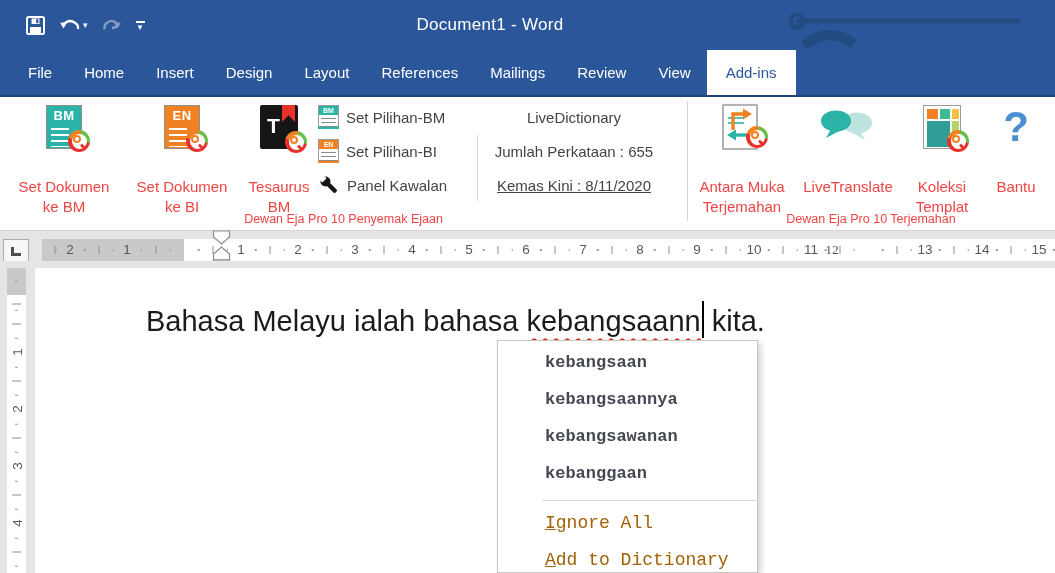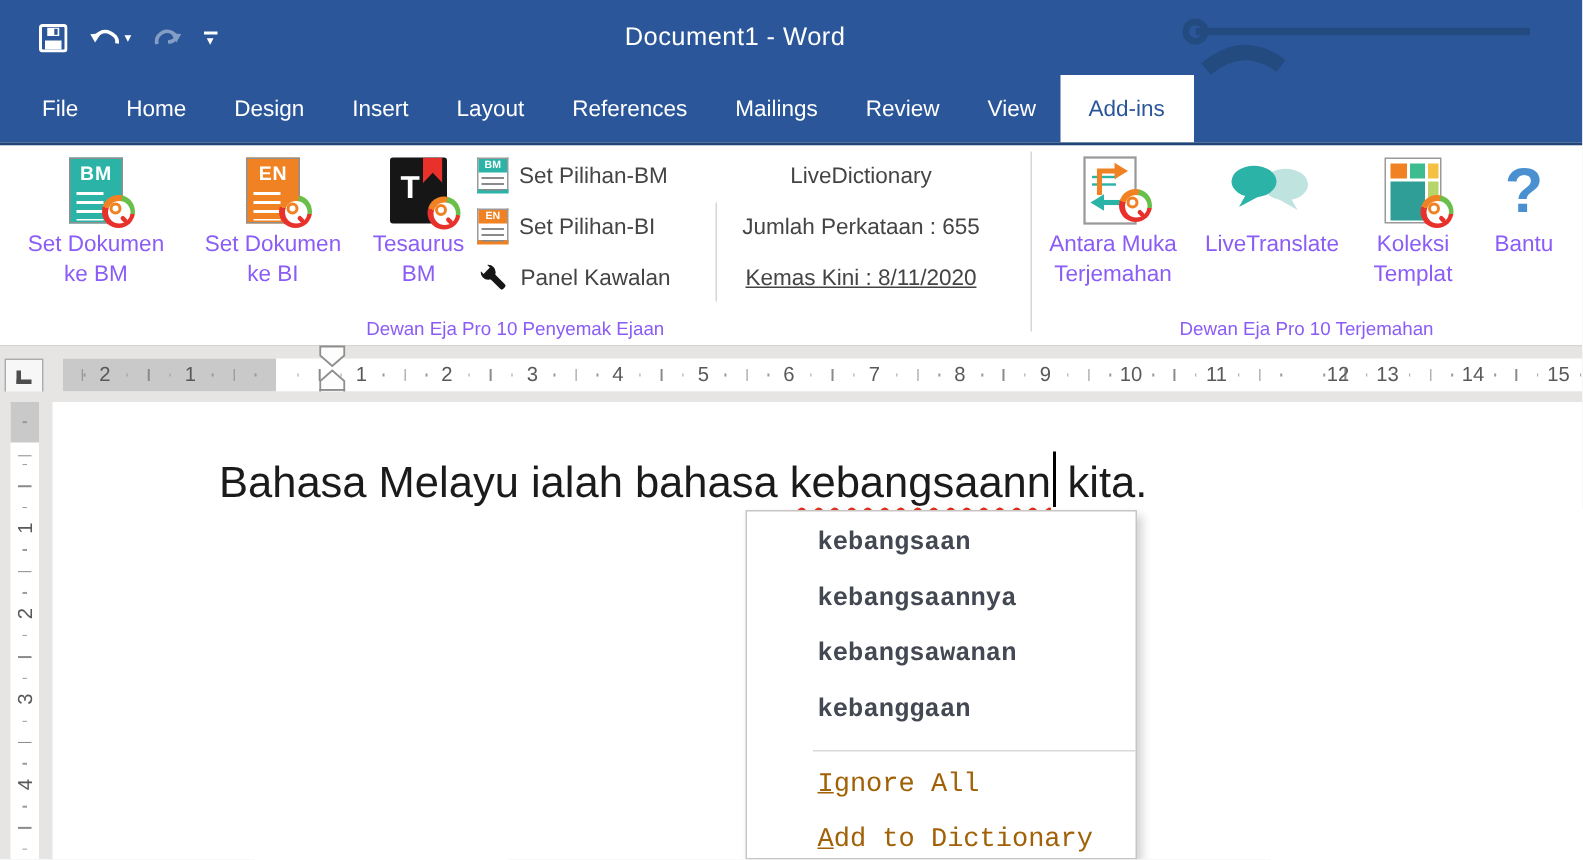--- a/index.html
+++ b/index.html
@@ -21,29 +21,29 @@
 
   
   .tabbar { position:absolute; left:0; top:50px; width:1055px; height:45px; background:#2b579a;
             display:flex; align-items:stretch; padding-left:12px; }
   .tab { display:flex; align-items:center; padding:0 16px; color:#fff; font-size:15px; cursor:default; white-space:nowrap; }
   .tab.active { background:#fff; color:#2b579a; padding:0 19px; }
   .tabline { position:absolute; left:0; top:95px; width:1055px; height:2px; background:#1e4777; }
 
   
   .ribbon { position:absolute; left:0; top:97px; width:1055px; height:134px; background:#fff; border-bottom:1px solid #d6d3d0; }
-  .rgroup-label { position:absolute; bottom:4px; left:0; right:0; text-align:center; font-size:12.5px; color:#8b5cf6; }
+  .rgroup-label { position:absolute; bottom:4px; left:0; right:0; text-align:center; font-size:12.5px; color:#ef4444; }
   .group1 { position:absolute; left:0; top:0; width:687px; height:133px; }
   .group2 { position:absolute; left:687px; top:0; width:368px; height:133px; }
   .vdiv { position:absolute; top:4px; width:1px; height:120px; background:#d8d5d2; }
   .vdiv.inner { top:38px; height:66px; }
 
   .bigbtn { position:absolute; top:4px; display:flex; flex-direction:column; align-items:center; cursor:default; }
   .bigbtn .iconwrap { height:52px; display:flex; align-items:center; justify-content:center; }
-  .bigbtn .lbl { font-size:15px; color:#8b5cf6; line-height:20px; text-align:center; }
+  .bigbtn .lbl { font-size:15px; color:#ef4444; line-height:20px; text-align:center;margin-top:24px; }
 
   .smallcol { position:absolute; left:318px; top:6px; width:156px; }
   .smallbtn { display:flex; align-items:center; height:28px; margin-bottom:6px; cursor:default; }
   .smallbtn .lbl { font-size:15px; color:#444; margin-left:7px; white-space:nowrap; }
 
   .livedict { position:absolute; left:480px; top:0; width:188px; text-align:center; color:#444; }
   .livedict .ld1 { margin-top:12px; font-size:15px; }
   .livedict .ld2 { margin-top:17px; font-size:15px; white-space:nowrap; }
   .livedict .ld3 { margin-top:17px; font-size:15px; white-space:nowrap;text-decoration:underline; }
 
@@ -164,22 +164,22 @@
     <svg class="decor" width="275" height="50" viewBox="0 0 275 50">
       <line x1="17" y1="21" x2="240" y2="21" stroke="#244b80" stroke-width="5"></line>
       <circle cx="17" cy="21" r="6.5" fill="none" stroke="#244b80" stroke-width="4.5"></circle>
       <path d="M24 46 Q 49 25 74 44" fill="none" stroke="#244b80" stroke-width="10"></path>
     </svg>
   </div>
 
   <div class="tabbar">
     <div class="tab">File</div>
     <div class="tab">Home</div>
+    <div class="tab">Insert</div>
     <div class="tab">Design</div>
-    <div class="tab">Insert</div>
     <div class="tab">Layout</div>
     <div class="tab">References</div>
     <div class="tab">Mailings</div>
     <div class="tab">Review</div>
     <div class="tab">View</div>
     <div class="tab active">Add-ins</div>
   </div>
   <div class="tabline"></div>
 
   <div class="ribbon">
@@ -364,21 +364,21 @@
       <span class="hnum" style="left:248px;">2</span>
       <span class="hnum" style="left:305px;">3</span>
       <span class="hnum" style="left:362px;">4</span>
       <span class="hnum" style="left:419px;">5</span>
       <span class="hnum" style="left:476px;">6</span>
       <span class="hnum" style="left:533px;">7</span>
       <span class="hnum" style="left:590px;">8</span>
       <span class="hnum" style="left:647px;">9</span>
       <span class="hnum" style="left:704px;">10</span>
       <span class="hnum" style="left:761px;">11</span>
-      <span class="hnum" style="left:842px;">12</span>
+      <span class="hnum" style="left:782px;font-family:Liberation Serif, serif;">12</span>
       <span class="hnum" style="left:875px;">13</span>
       <span class="hnum" style="left:932px;">14</span>
       <span class="hnum" style="left:989px;">15</span>
     </div>
     <svg class="indent-markers" width="24" height="38" viewBox="0 0 24 38">
       <polygon points="3.5,1 19.5,1 19.5,7 11.5,14 3.5,7" fill="#fdfdfd" stroke="#8f8f8f" stroke-width="1.2"></polygon>
       <polygon points="11.5,17 19.5,24 19.5,30 3.5,30 3.5,24" fill="#fdfdfd" stroke="#8f8f8f" stroke-width="1.2"></polygon>
       <rect x="3.5" y="30" width="16" height="6.5" fill="#fdfdfd" stroke="#8f8f8f" stroke-width="1.2"></rect>
     </svg>
   </div>

